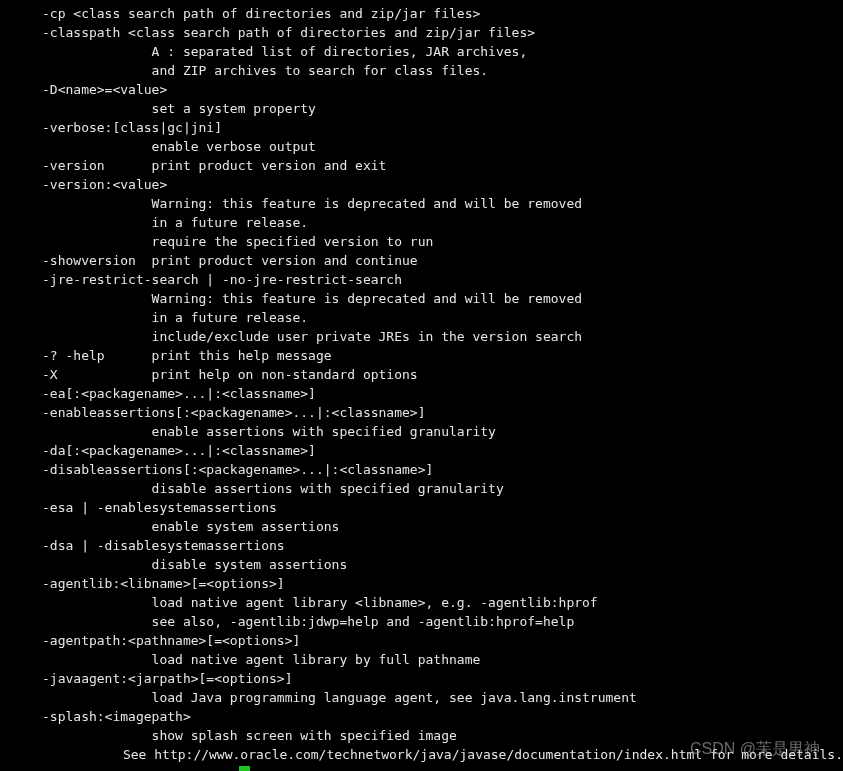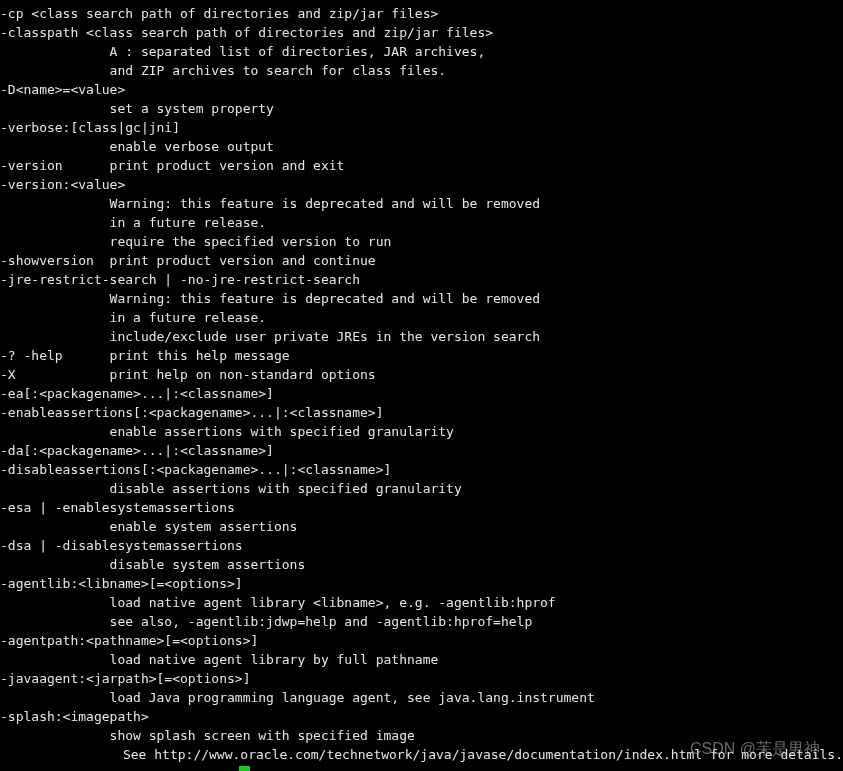--- a/index.html
+++ b/index.html
@@ -22,20 +22,21 @@
   #console-output {
     position: absolute;
     left: 0;
     top: 4px;
     width: 843px;
     white-space: pre;
   }
   .line {
     height: 19px;
     white-space: pre;
+    padding-left: 42px;
     box-sizing: border-box;
     letter-spacing: 0px;
   }
   .line.flush {
     padding-left: 12px;
     text-align: right;
   }
   #cursor-block {
     position: absolute;
     left: 239px;

